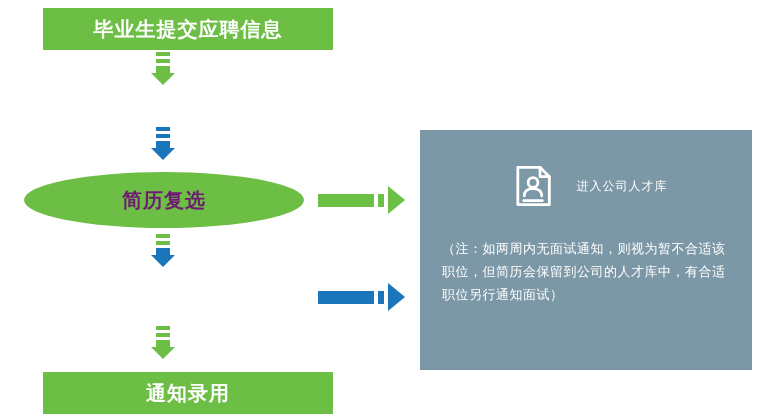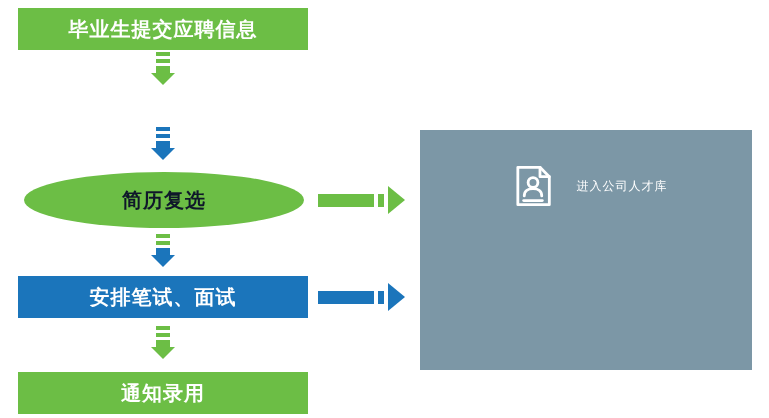--- a/index.html
+++ b/index.html
@@ -21,33 +21,33 @@
     width: 290px;
     height: 42px;
     display: flex;
     align-items: center;
     justify-content: center;
     color: #ffffff;
     font-size: 20px;
     font-weight: bold;
     letter-spacing: 1px;
   }
-  .green-fill { background: #6CBE45; }
+  .green-fill { background: #6CBE45; margin-left: 25px; }
   .blue-fill  { background: #1B75BB; }
   .ellipse {
     position: absolute;
     left: 24px;
     top: 172px;
     width: 280px;
     height: 56px;
     border-radius: 50%;
     display: flex;
     align-items: center;
     justify-content: center;
-    color: #0f172a;
+    color: #701a75;
     font-size: 20px;
     font-weight: bold;
     letter-spacing: 1px;
     background: #6CBE45;
   }
   
   .v-arrow {
     position: absolute;
     left: 18px;
     width: 290px;
@@ -142,21 +142,20 @@
 
   <div class="ellipse">简历复选</div>
 
   <div class="v-arrow" style="top:234px;">
     <span class="v-stripe bg-green"></span>
     <span class="v-stripe bg-green"></span>
     <span class="v-body bg-blue"></span>
     <span class="tri-down tri-blue"></span>
   </div>
 
-  <div class="step blue-fill" style="top:276px;">安排笔试、面试</div>
 
   <div class="v-arrow" style="top:326px;">
     <span class="v-stripe bg-green"></span>
     <span class="v-stripe bg-green"></span>
     <span class="v-body bg-green"></span>
     <span class="tri-down tri-green"></span>
   </div>
 
   <div class="step green-fill" style="top:372px;text-align:center;">通知录用</div>
 
@@ -178,15 +177,16 @@
         <svg width="56" height="56" viewBox="0 0 48 48" fill="none" stroke="#ffffff" stroke-width="2.4" stroke-linejoin="round" stroke-linecap="round">
           <path d="M11 8 h19 l8 8 v24 h-27 z"></path>
           <path d="M30 8 v8 h8"></path>
           <circle cx="24" cy="21" r="4.2"></circle>
           <path d="M16.5 32.5 c0-4.2 3.4-6.3 7.5-6.3 s7.5 2.1 7.5 6.3"></path>
           <path d="M16 36.5 h16"></path>
         </svg>
       </span>
       <span class="panel-title">进入公司人才库</span>
     </div>
+    <div class="panel-note">（注：如两周内无面试通知，则视为暂不合适该职位，但简历会保留到公司的人才库中，有合适职位另行通知面试）</div>
   </div>
 
 </div>
 
 </body></html>

